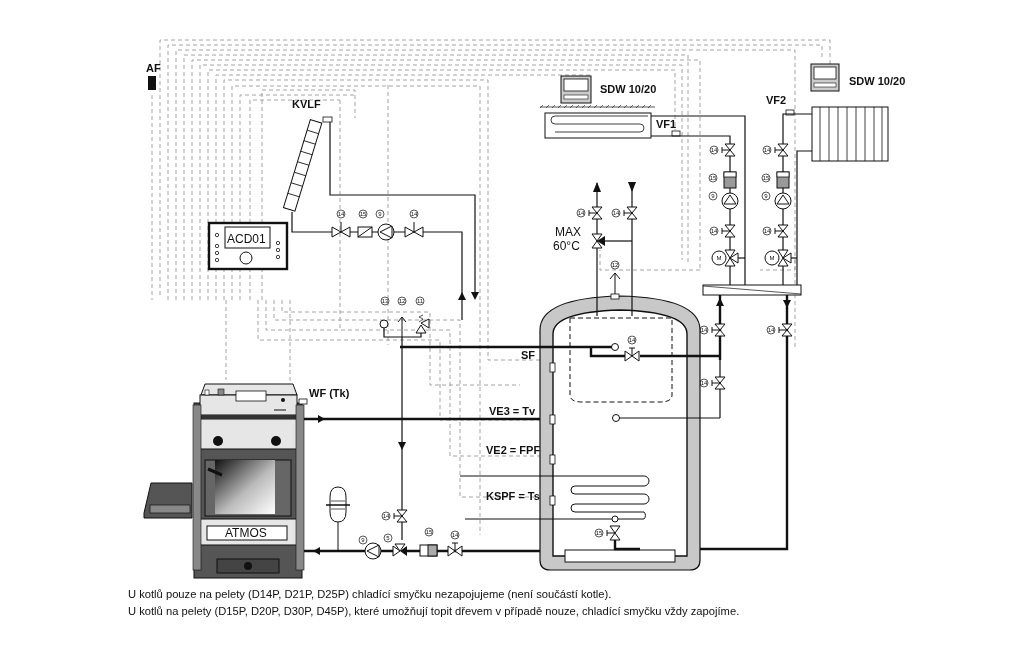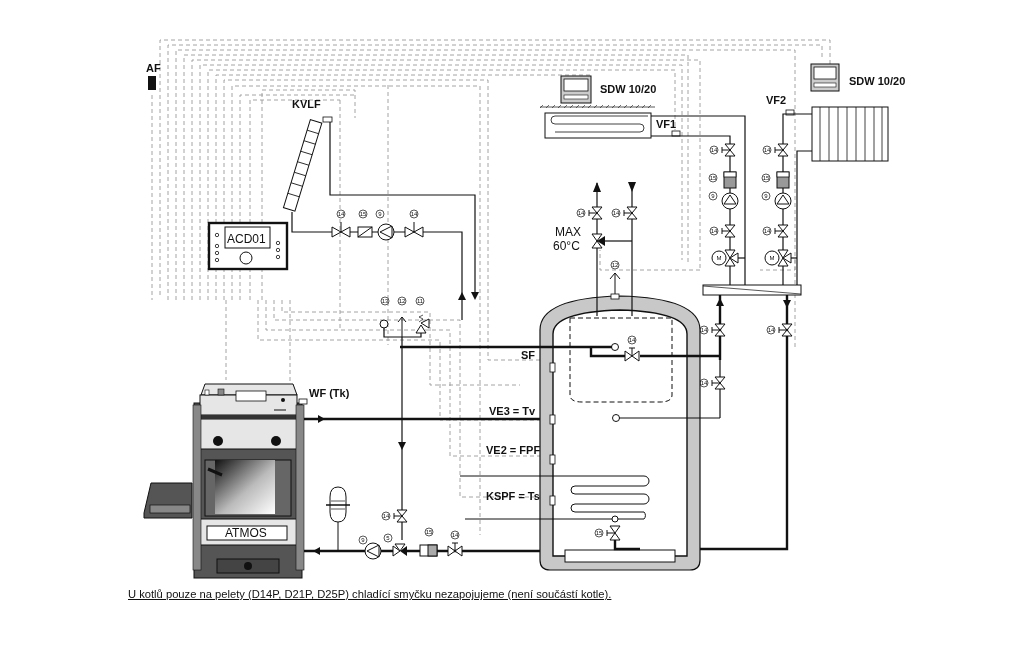--- a/index.html
+++ b/index.html
@@ -6,21 +6,21 @@
   body { width: 1024px; height: 660px; position: relative; overflow: hidden;
          font-family: "Liberation Sans", sans-serif; }
   svg#diagram { position: absolute; left: 0; top: 0; }
   .lbl { font-family: "Liberation Sans", sans-serif; font-weight: bold; font-size: 11px; fill: #111; }
   .lbl-n { font-family: "Liberation Sans", sans-serif; font-size: 12px; fill: #111; }
   .num { font-family: "Liberation Sans", sans-serif; font-size: 6px; fill: #111; text-anchor: middle; dominant-baseline: central; }
   .pipe { stroke: #111; stroke-width: 1.2; fill: none; }
   .pipe-b { stroke: #111; stroke-width: 2.4; fill: none; }
   .wire { stroke: #9a9a9a; stroke-width: 0.9; fill: none; stroke-dasharray: 4 3; }
   .notes { position: absolute; left: 128px; top: 586px; font-size: 11.2px; color: #111; line-height: 17px; }
-  .notes div { white-space: nowrap; text-decoration: underline; }
+  .notes div { white-space: nowrap; }
 </style>
 </head>
 <body>
 
 <svg id="diagram" width="1024" height="660" viewBox="0 0 1024 660">
   <defs>
     <linearGradient id="fireGrad" x1="0" y1="0" x2="1" y2="1">
       <stop offset="0" stop-color="#111"></stop>
       <stop offset="0.55" stop-color="#bbb"></stop>
       <stop offset="1" stop-color="#fff"></stop>
@@ -449,13 +449,14 @@
       <polygon points="7,-5 7,5 0,0" fill="#fff" stroke="#111"></polygon>
     <line x1="0" y1="-8" x2="0" y2="0" stroke="#111"></line>
       <line x1="-3" y1="-8" x2="3" y2="-8" stroke="#111"></line>
     <circle cx="0" cy="-16" r="4" fill="#fff" stroke="#111" stroke-width="0.7"></circle>
       <text class="num" x="0" y="-16">14</text>
   </g>
 </svg>
 
 <div class="notes">
   <div>U kotlů pouze na pelety (D14P, D21P, D25P) chladící smyčku nezapojujeme (není součástí kotle).</div>
+  <div>U kotlů na pelety (D15P, D20P, D30P, D45P), které umožňují topit dřevem v případě nouze, chladící smyčku vždy zapojíme.</div>
 </div>
 
 </body></html>

